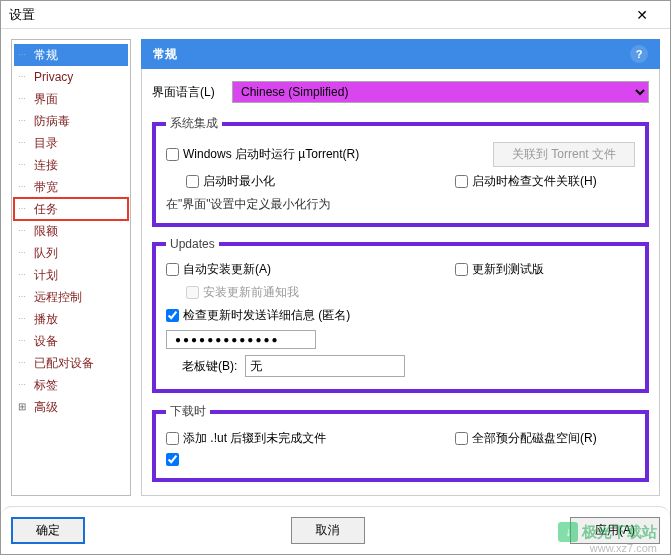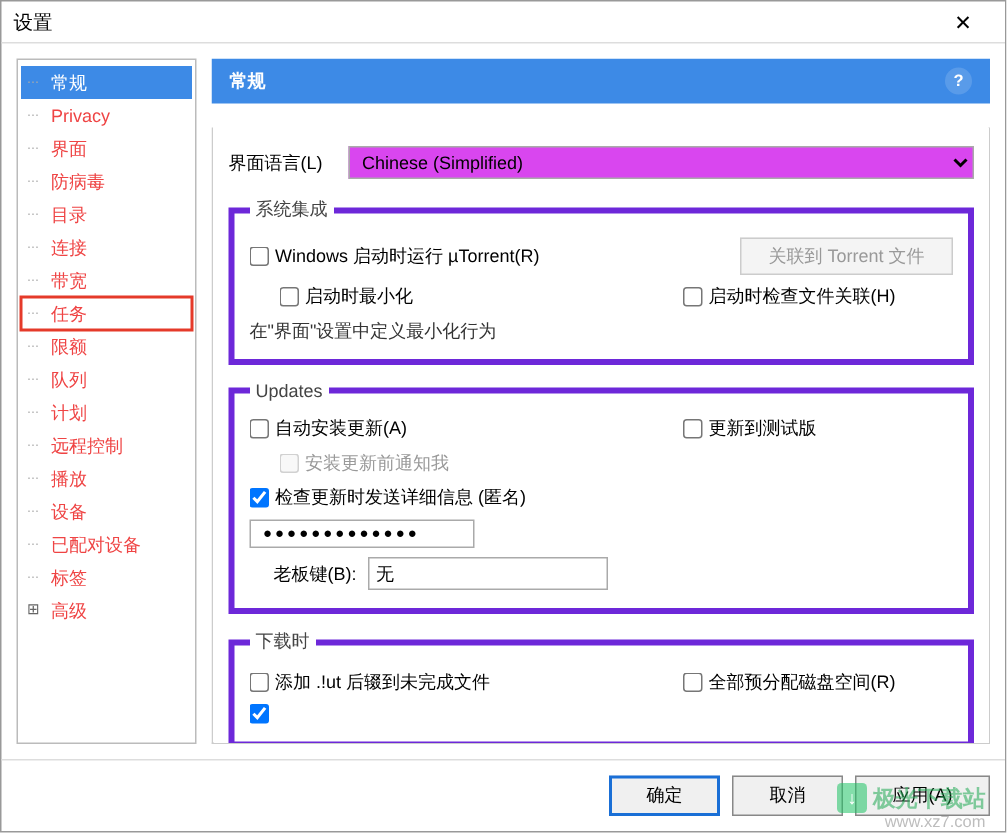--- a/index.html
+++ b/index.html
@@ -3,44 +3,44 @@
 <meta charset="utf-8">
 <style>
 * { box-sizing: border-box; margin: 0; padding: 0; font-family: "Microsoft YaHei", Arial, sans-serif; font-size: 12px; }
 body { background: #fff; width: 671px; height: 560px; overflow: hidden; position: relative; }
 .window { width: 671px; height: 555px; border: 1px solid #999; background: #fff; display: flex; flex-direction: column; }
 .titlebar { height: 28px; display: flex; align-items: center; padding: 0 8px; border-bottom: 1px solid #ddd; }
 .titlebar .title { flex: 1; font-size: 13px; }
 .titlebar .close { width: 40px; height: 28px; display: flex; align-items: center; justify-content: center; font-size: 14px; cursor: pointer; }
 .content { flex: 1; display: flex; padding: 10px; gap: 10px; overflow: hidden; }
 .sidebar { width: 120px; border: 1px solid #bbb; background: #fff; padding: 4px 2px; overflow-y: auto; }
-.tree-item { padding: 2px 4px 2px 20px; cursor: pointer; color: #ef4444; position: relative; line-height: 18px; }
+.tree-item { padding: 2px 4px 2px 20px; cursor: pointer; color: #7f1d1d; position: relative; line-height: 18px; }
 .tree-item::before { content: "⋯"; position: absolute; left: 4px; color: #aaa; font-size: 8px; }
 .tree-item.expandable::before { content: "⊞"; font-size: 10px; color: #666; }
 .tree-item.selected { background: #3d8ae6; color: #fff; }
 .tree-item.highlighted { outline: 2px solid #e53a2a; outline-offset: -1px; }
 .main { flex: 1; display: flex; flex-direction: column; overflow: hidden; }
 .header { background: #3d8ae6; color: #fff; padding: 6px 12px; font-size: 15px; font-weight: bold; display: flex; align-items: center; }
 .header .help { margin-left: auto; width: 18px; height: 18px; border-radius: 50%; background: rgba(255,255,255,0.15); display: flex; align-items: center; justify-content: center; font-size: 11px; cursor: pointer; }
-.panel { flex: 1; padding: 12px 10px; overflow-y: auto; border: 1px solid #ccc; border-top: none; background: #fff; margin-top: 16px; }
+.panel { flex: 1; padding: 12px 10px; overflow-y: auto; border: 1px solid #ccc; border-top: none; background: #fff; }
 .row { display: flex; align-items: center; margin-bottom: 12px; gap: 10px; }
 .row label.lbl { min-width: 70px; }
 select { flex: 1; padding: 2px 4px; border: 1px solid #aaa; background: #d946ef; height: 22px; }
 fieldset { border: 4px solid #6d28d9; margin-bottom: 10px; padding: 10px 10px 6px 10px; }
 legend { padding: 0 4px; color: #444; }
 .chk-row { display: flex; align-items: center; margin-bottom: 6px; }
 .chk-row.cols { justify-content: space-between; }
 .chk-row .col { display: flex; align-items: center; flex: 1; }
 .chk { margin-right: 4px; }
 .indent { margin-left: 20px; }
 .btn-disabled { padding: 3px 18px; border: 1px solid #ccc; background: #f4f4f4; color: #999; }
 .note { color: #333; margin-top: 2px; margin-bottom: 4px; }
 .pwd-dots { border: 1px solid #aaa; padding: 3px 8px; min-width: 150px; letter-spacing: 2px; font-size: 10px; }
 input[type=text] { border: 1px solid #aaa; padding: 2px 4px; height: 22px; }
-.footer { display: flex; justify-content: flex-end; gap: 8px; padding: 10px; border-top: 1px solid #ddd; }
+.footer { display: flex; justify-content: space-between; gap: 8px; padding: 10px; border-top: 1px solid #ddd; border-radius: 11px; }
 .footer button { padding: 4px 24px; border: 1px solid #888; background: #f0f0f0; cursor: pointer; }
 .footer button.primary { border: 2px solid #1a6fd6; padding: 3px 23px; }
 .watermark { position: absolute; right: 14px; bottom: 6px; opacity: 0.55; text-align: right; pointer-events: none; }
 .watermark .logo { display: flex; align-items: center; gap: 4px; justify-content: flex-end; }
 .watermark .logo-icon { width: 20px; height: 20px; background: #1fc466; border-radius: 3px; position: relative; }
 .watermark .logo-icon::after { content: "↓"; color: #fff; position: absolute; inset: 0; display: flex; align-items: center; justify-content: center; font-size: 12px; font-weight: bold; }
 .watermark .name { font-size: 15px; color: #2a5; font-weight: bold; }
 .watermark .url { font-size: 11px; color: #888; }
 .disabled-text { color: #999; }
 </style>

